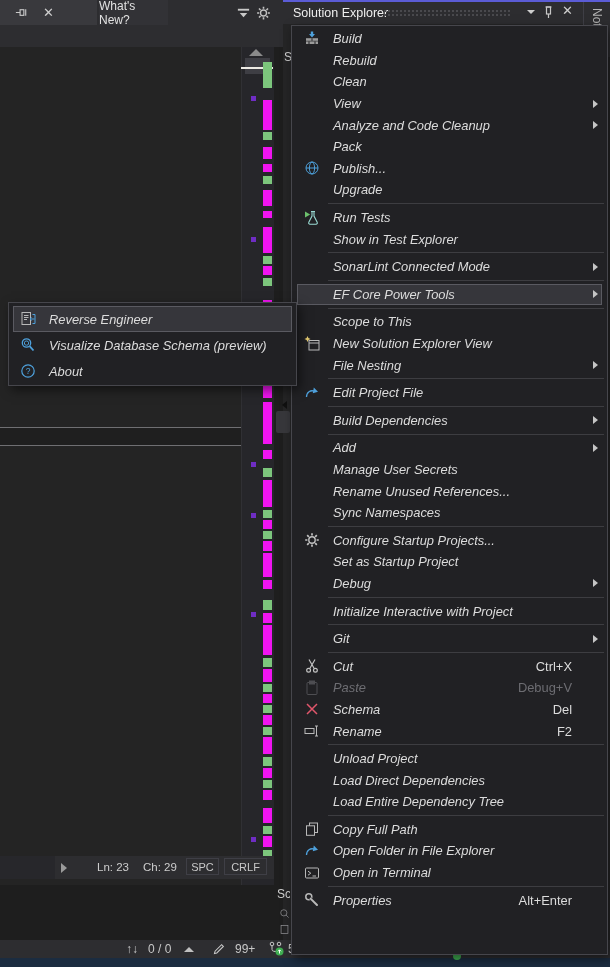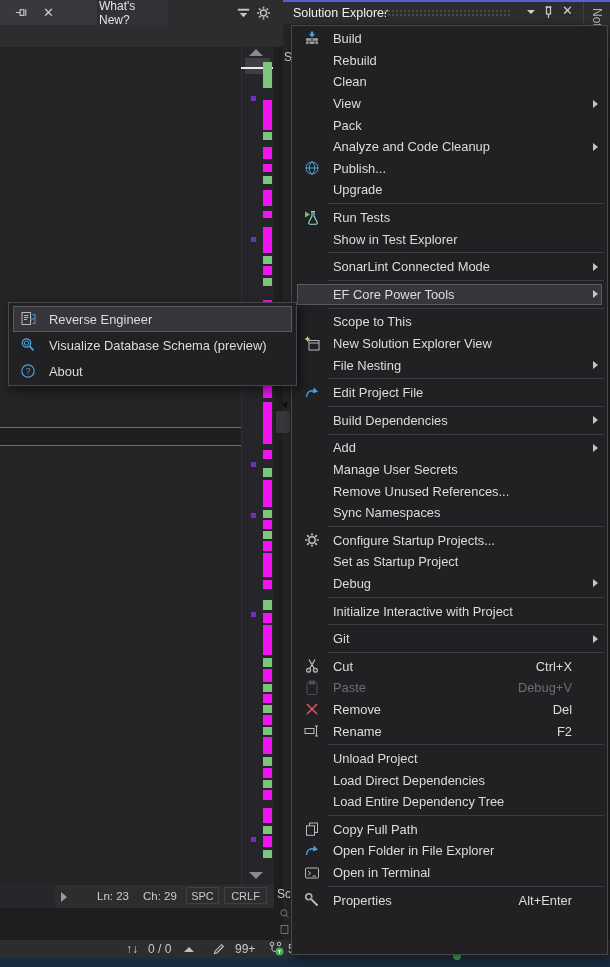--- a/index.html
+++ b/index.html
@@ -26,21 +26,21 @@
   
   .vscrollbar{left:241px;top:47px;width:32px;height:838px;background:#26262a;border-left:1px solid #303034;}
   .sb-up{left:249px;top:49px;width:0;height:0;border-left:7px solid transparent;border-right:7px solid transparent;border-bottom:7px solid #8a8a8a;}
   .sb-down{left:249px;top:872px;width:0;height:0;border-left:7px solid transparent;border-right:7px solid transparent;border-top:7px solid #8a8a8a;}
   .sb-thumb{left:245px;top:58px;width:25px;height:16px;background:#3e3e44;}
   .sb-curline{left:241px;top:67px;width:32px;height:2px;background:#eceae4;}
   .mark{position:absolute;left:0;width:9px;}
   .dot{position:absolute;left:0;width:5px;height:5px;}
 
   
-  .ed-status{left:0;top:885px;width:274px;height:23px;background:#2d2d30;font-size:11.5px;color:#cdcdcd;text-decoration:underline;}
+  .ed-status{left:0;top:856px;width:274px;height:23px;background:#2d2d30;font-size:11.5px;color:#cdcdcd;text-decoration:underline;}
   .ed-status .darkseg{left:0;top:0;width:55px;height:23px;background:#27272b;}
   .hs-arrow{left:61px;top:7px;width:0;height:0;border-top:5px solid transparent;border-bottom:5px solid transparent;border-left:6px solid #9a9a9a;}
   .stat-txt{top:5px;}
   .stat-btn{top:2px;height:17px;border:1px solid #3f3f46;display:flex;align-items:center;justify-content:center;font-size:11px;color:#c8c8c8;padding:0 6px;box-sizing:border-box;}
 
   .midgap{left:0;top:908px;width:283px;height:32px;background:#1e1e1e;}
   .bottom-bar{left:0;top:940px;width:610px;height:18px;background:#2d2d30;font-size:12px;color:#c8c8c8;}
   .navy-strip{left:0;top:958px;width:610px;height:9px;}
   .green-dot{left:453px;top:952px;width:8px;height:8px;border-radius:50%;z-index:3;}
   .tri-up-sm{width:0;height:0;border-left:5px solid transparent;border-right:5px solid transparent;border-bottom:5px solid #c0c0c0;}
@@ -62,21 +62,21 @@
   .menu{background:#212124;border:1px solid #46464c;box-sizing:border-box;box-shadow:3px 4px 10px rgba(0,0,0,.5);overflow:hidden;}
   .ctx-menu{left:291px;top:25px;width:317px;height:930px;padding:2px 0;z-index:10;}
   .sub-menu{left:8px;top:302px;width:289px;height:84px;padding:3px 0;z-index:20;}
   .menu-row{display:flex;align-items:center;height:21.6px;margin:0 5px;border:1px solid transparent;box-sizing:border-box;font-size:12.9px;color:#dcdcdc;}
   .sub-menu .menu-row{height:26px;margin:0 4px;}
   .menu-row.hl{background:#36363b;border-color:#5a5a61;}
   .menu-row.disabled{color:#6d6d72;}
   .menu-row.disabled .mi-icon{opacity:.55;}
   .mi-icon{width:16px;height:16px;margin-left:6px;flex:0 0 16px;display:inline-flex;}
   .mi-icon svg{width:16px;height:16px;}
-  .mi-label{margin-left:13px;white-space:nowrap;}
+  .mi-label{margin-left:13px;white-space:nowrap;font-style:italic;}
   .mi-shortcut{margin-left:auto;margin-right:10px;white-space:nowrap;}
   .mi-arrowzone{flex:0 0 16px;display:flex;justify-content:flex-end;margin-right:3px;}
   .arrow-right{width:0;height:0;border-top:4px solid transparent;border-bottom:4px solid transparent;border-left:5px solid #c5c5c5;}
   .menu-sep{height:1px;background:#3d3d41;margin:2.5px 3px 2.5px 36px;}
   .icon16{width:16px;height:16px;}
 </style>
 </head>
 <body>
 
 <div id="stage">
@@ -285,29 +285,29 @@
       </div>
       <div class="menu-row">
         <span class="mi-icon"></span>
         <span class="mi-label">View</span>
         <span class="mi-arrowzone" style="margin-left: auto;">
           <span class="arrow-right"></span>
         </span>
       </div>
       <div class="menu-row">
         <span class="mi-icon"></span>
+        <span class="mi-label">Analyze and Code Cleanup</span>
+        <span class="mi-arrowzone" style="margin-left: auto;">
+          <span class="arrow-right"></span>
+        </span>
+      </div>
+      <div class="menu-row">
+        <span class="mi-icon"></span>
         <span class="mi-label">Pack</span>
         <span class="mi-arrowzone" style="margin-left: auto;"></span>
-      </div>
-      <div class="menu-row">
-        <span class="mi-icon"></span>
-        <span class="mi-label">Analyze and Code Cleanup</span>
-        <span class="mi-arrowzone" style="margin-left: auto;">
-          <span class="arrow-right"></span>
-        </span>
       </div>
       <div class="menu-row">
         <span class="mi-icon">
           <svg viewBox="0 0 16 16" fill="none" stroke="#4ea1dc">
             <circle cx="8" cy="8" r="6"></circle>
             <ellipse cx="8" cy="8" rx="2.6" ry="6"></ellipse>
             <path d="M2 8h12"></path>
           </svg>
         </span>
         <span class="mi-label">Publish...</span>
@@ -403,21 +403,21 @@
           <span class="arrow-right"></span>
         </span>
       </div>
       <div class="menu-row">
         <span class="mi-icon"></span>
         <span class="mi-label">Manage User Secrets</span>
         <span class="mi-arrowzone" style="margin-left: auto;"></span>
       </div>
       <div class="menu-row">
         <span class="mi-icon"></span>
-        <span class="mi-label">Remove Unused References...</span>
+        <span class="mi-label">Rename Unused References...</span>
         <span class="mi-arrowzone" style="margin-left: auto;"></span>
       </div>
       <div class="menu-row">
         <span class="mi-icon"></span>
         <span class="mi-label">Sync Namespaces</span>
         <span class="mi-arrowzone" style="margin-left: auto;"></span>
       </div>
       <div class="menu-sep"></div>
       <div class="menu-row">
         <span class="mi-icon">
@@ -480,21 +480,21 @@
         <span class="mi-label">Paste</span>
         <span class="mi-shortcut">Debug+V</span>
         <span class="mi-arrowzone"></span>
       </div>
       <div class="menu-row">
         <span class="mi-icon">
           <svg viewBox="0 0 16 16" fill="none" stroke="#e0566b" stroke-width="1.5">
             <path d="M3 3 13 13M13 3 3 13"></path>
           </svg>
         </span>
-        <span class="mi-label">Remove</span>
+        <span class="mi-label">Schema</span>
         <span class="mi-shortcut">Del</span>
         <span class="mi-arrowzone"></span>
       </div>
       <div class="menu-row">
         <span class="mi-icon">
           <svg viewBox="0 0 16 16" fill="none" stroke="#b9b9b9">
             <rect x="1" y="5.5" width="9" height="5"></rect>
             <path d="M12.5 3v10M11 3h3M11 13h3"></path>
           </svg>
         </span>

